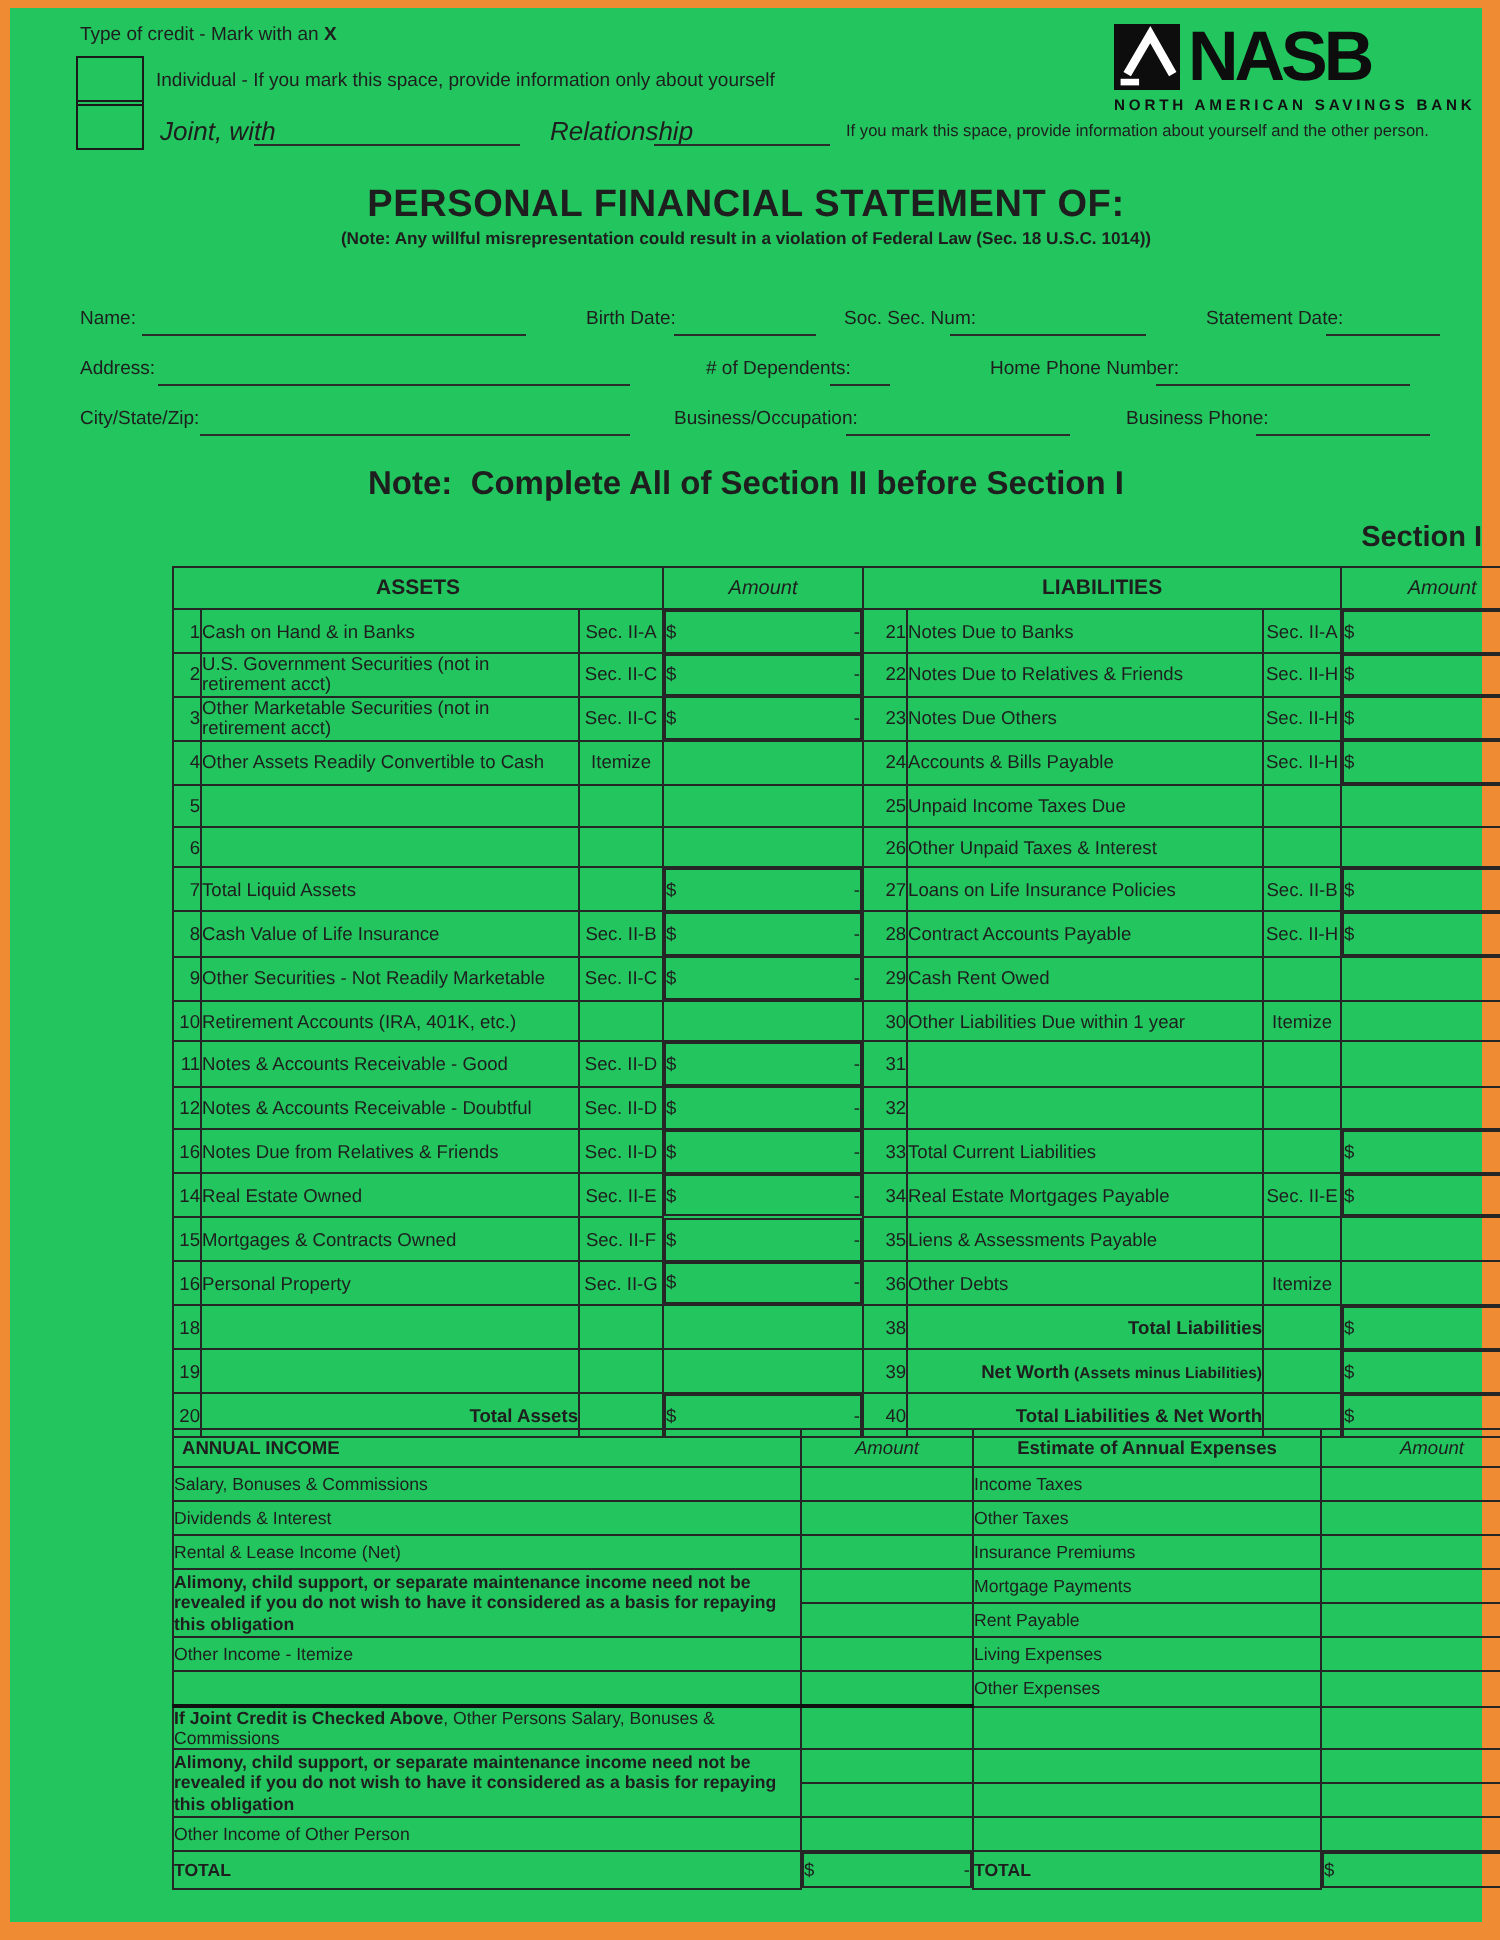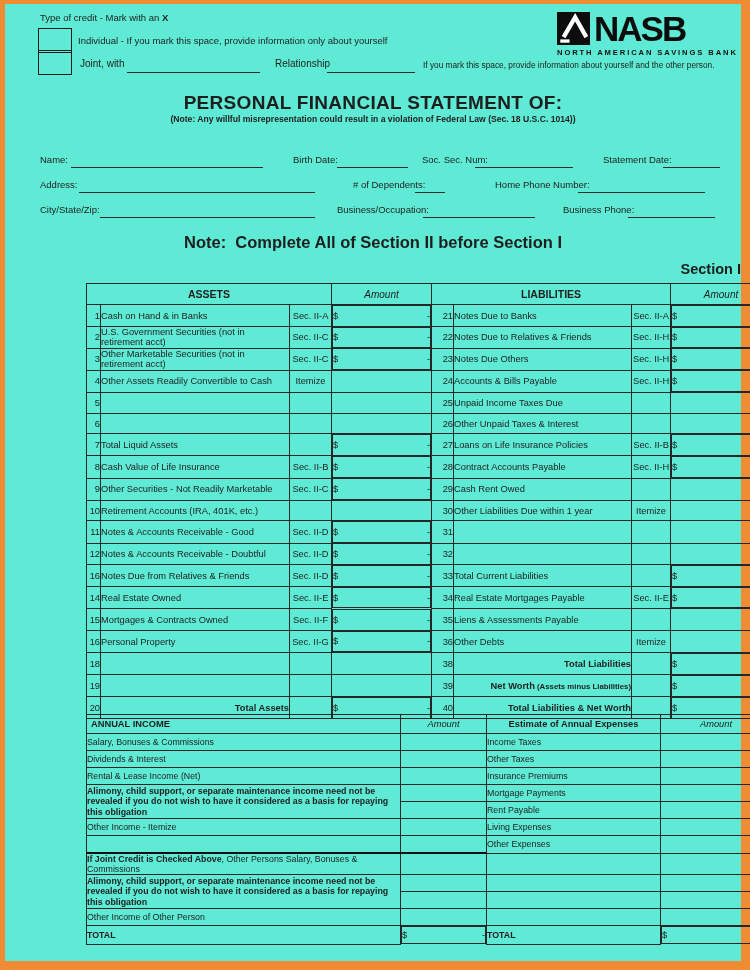--- a/index.html
+++ b/index.html
@@ -1,27 +1,27 @@
 <!DOCTYPE html>
 <html><head>
 <meta charset="utf-8">
 <style>
   html,body{margin:0;padding:0;}
   body{width:750px;height:970px;overflow:hidden;font-family:"Liberation Sans", sans-serif;color:#1e1e1e;}
   .frame{position:relative;width:750px;height:970px;background:#ef8b33;}
-  .page{position:absolute;left:5px;top:4px;right:9px;bottom:9px;background:#5eead4;}
+  .page{position:absolute;left:5px;top:4px;right:9px;bottom:9px;background:#22c55e;}
 
   
   .credit-label{position:absolute;left:35px;top:8px;font-size:9.5px;}
   .cb{position:absolute;left:33px;width:32px;height:23px;border:1.5px solid #1a1a1a;background:transparent;}
   .cb1{top:24px;}
   .cb2{top:46px;}
   .ind-text{position:absolute;left:73px;top:31px;font-size:9.5px;}
   .joint-row{position:absolute;left:0;top:54px;height:14px;width:100%;}
-  .joint-row .t{position:absolute;top:0;font-size:10px;}
+  .joint-row .t{position:absolute;top:0;font-size:13px;font-style:italic;}
   .joint-note{position:absolute;left:418px;top:2px;font-size:8.3px;}
 
   .uline{position:absolute;border-bottom:1px solid #2c2c2c;height:1px;}
 
   
   .logo{position:absolute;left:552px;top:8px;width:170px;}
   .logo-top{display:flex;align-items:center;gap:4px;}
   .logo-mark{width:33px;height:33px;display:block;}
   .logo-text{font-size:35px;font-weight:bold;letter-spacing:-2px;color:#0d0d0d;line-height:30px;}
   .logo-sub{font-size:7.6px;font-weight:bold;letter-spacing:1.9px;margin-top:3px;color:#111;white-space:nowrap;}

